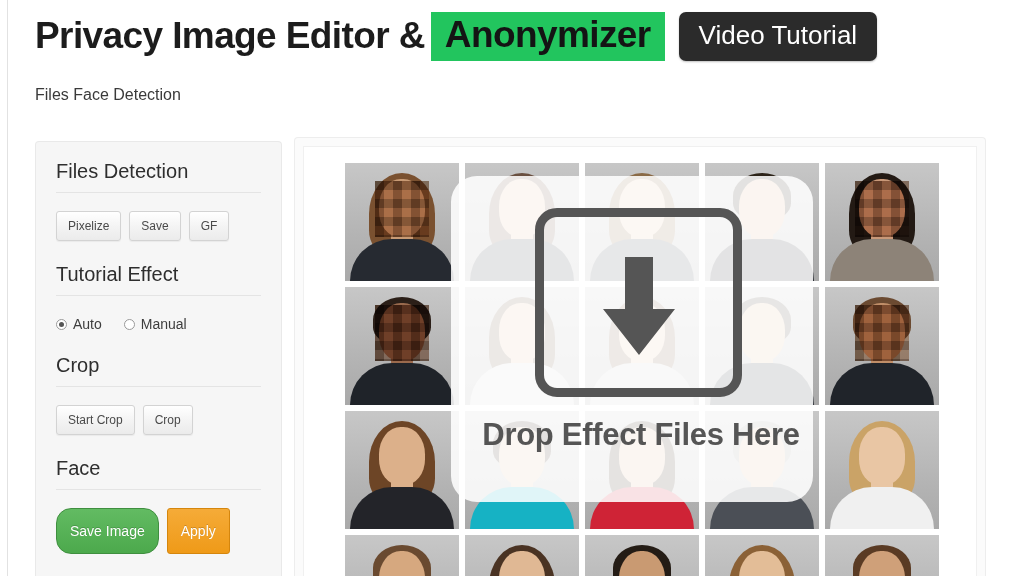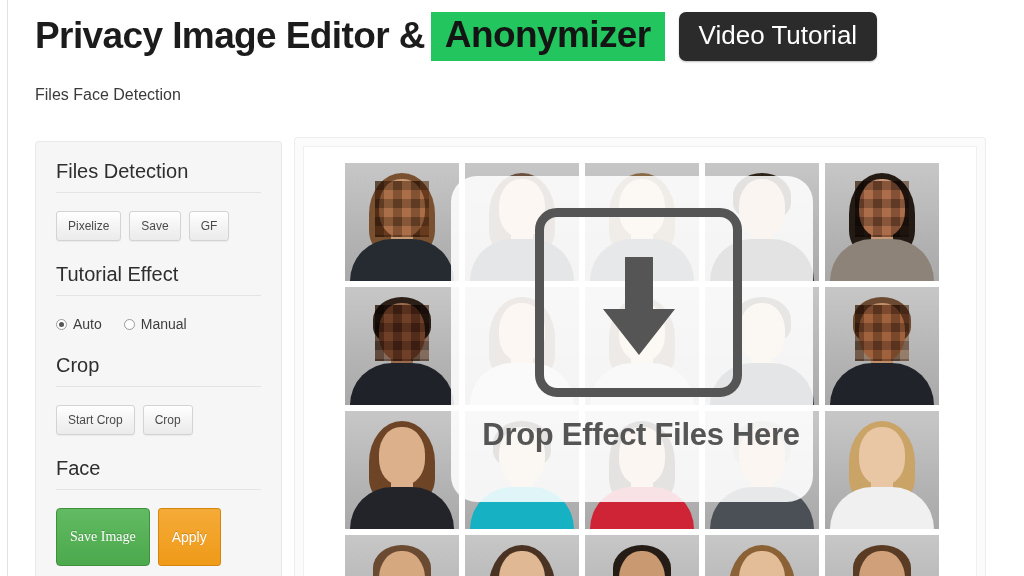--- a/index.html
+++ b/index.html
@@ -146,27 +146,27 @@
     border-radius: 50%;
     background: #555555;
   }
   .radio-label {
     font-size: 14px;
     color: #3d3d3d;
     white-space: nowrap;
   }
 
   .btn-save {
-    font-family: Liberation Serif, serif;
+    font-family: Liberation Sans, sans-serif;
     font-size: 14px;
     color: #ffffff;
     background: linear-gradient(to bottom, #62bb62 0%, #4ca94c 100%);
     border: 1px solid #3f8f3f;
-    border-radius: 4px;
-    padding: 20px 13px;
+    border-radius: 15px;
+    padding: 14px 13px;
     cursor: pointer;
     white-space: nowrap;
     text-shadow: 0 -1px 0 rgba(0,0,0,0.18);
   }
   .btn-revert {
     font-family: "Liberation Sans", sans-serif;
     font-size: 14px;
     color: #ffffff;
     background: linear-gradient(to bottom, #f5ab38 0%, #ef9a18 100%);
     border: 1px solid #d5860d;

